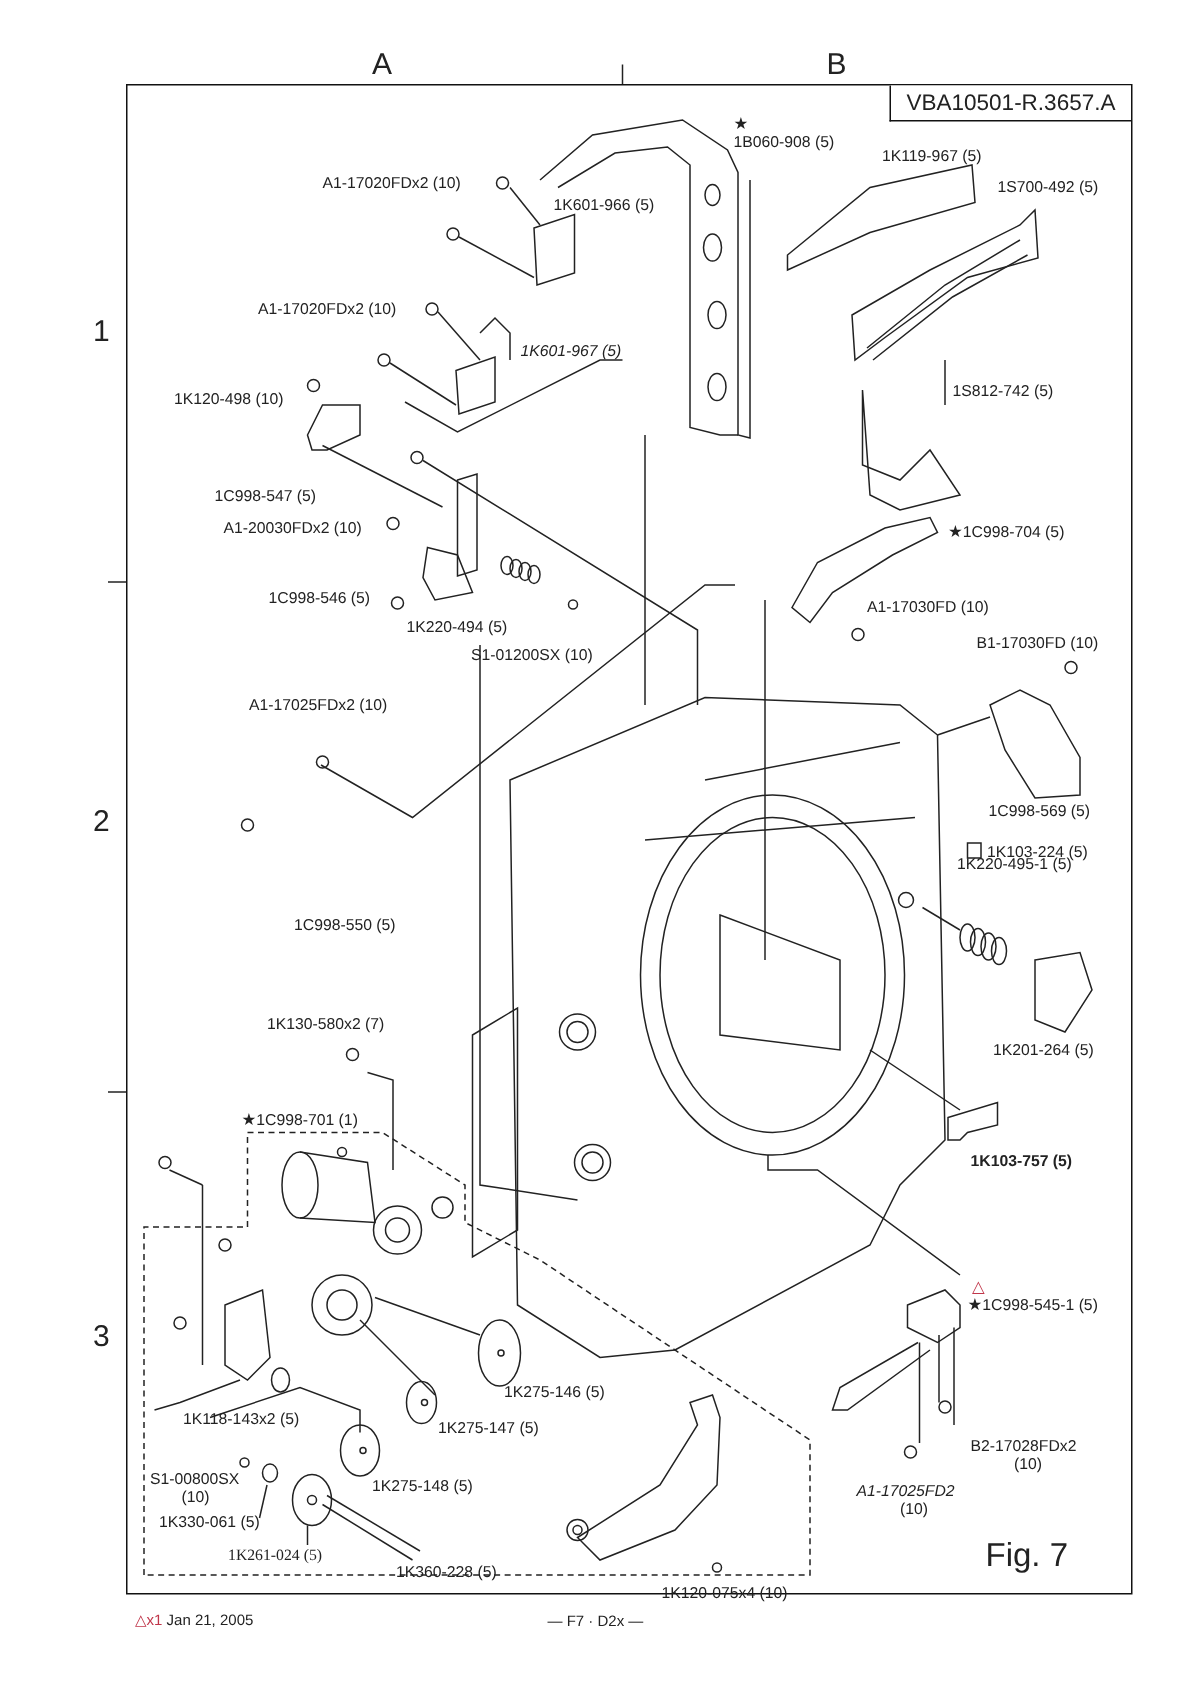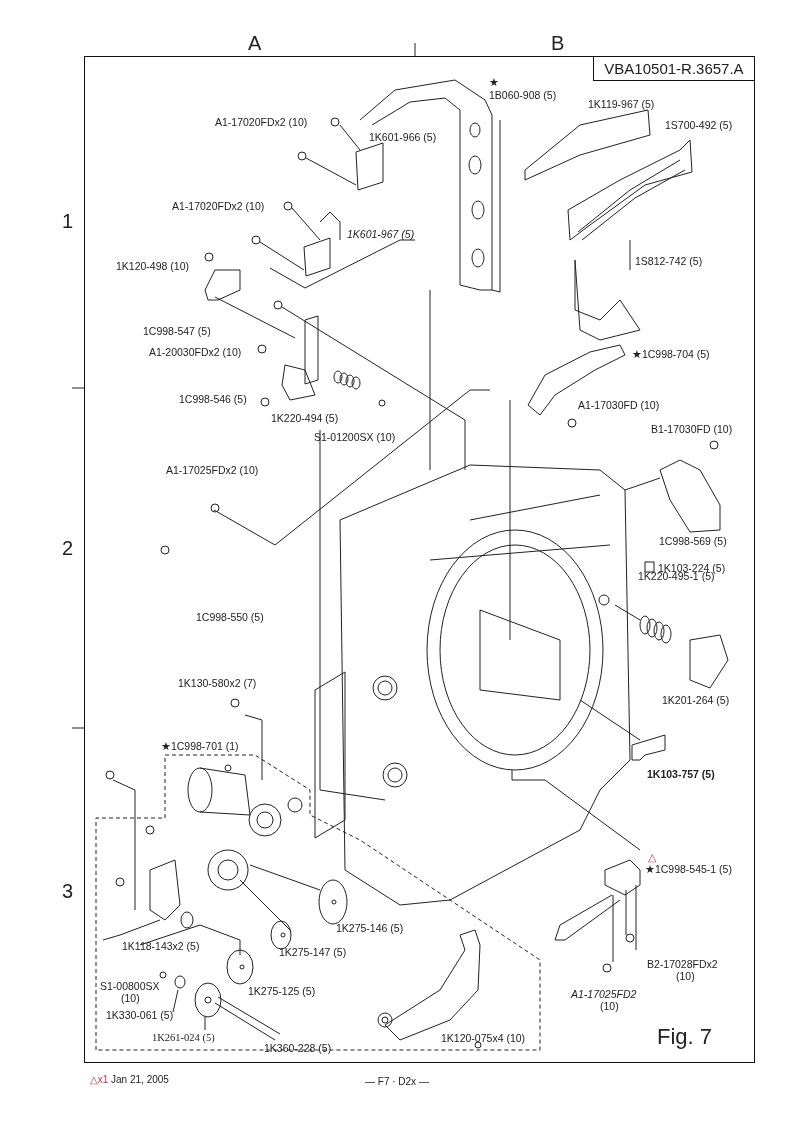--- a/index.html
+++ b/index.html
@@ -215,31 +215,31 @@
 <div class="lbl" style="left:196px;top:611px;">1C998-550 (5)</div>
 <div class="lbl" style="left:638px;top:570px;">1K220-495-1 (5)</div>
 <div class="lbl" style="left:662px;top:694px;">1K201-264 (5)</div>
 <div class="lbl" style="left:178px;top:677px;">1K130-580x2 (7)</div>
 <div class="lbl" style="left:161px;top:740px;"><span class="star">★</span><span>1C998-701 (1)</span></div>
 <div class="lbl" style="left:647px;top:768px;font-weight:bold;">1K103-757 (5)</div>
 <div class="tri-red">△</div>
 <div class="lbl" style="left:645px;top:863px;"><span class="star">★</span><span>1C998-545-1 (5)</span></div>
 <div class="lbl" style="left:336px;top:922px;">1K275-146 (5)</div>
 <div class="lbl" style="left:106px;top:940px;margin-left:16px;">1K118-143x2 (5)</div>
-<div class="lbl" style="left:279px;top:946px;">1K275-147 (5)</div>
+<div class="lbl" style="left:292px;top:946px;">1K275-147 (5)</div>
 <div class="lbl" style="left:647px;top:958px;">B2-17028FDx2</div>
 <div class="lbl" style="left:676px;top:970px;">(10)</div>
 <div class="lbl" style="left:100px;top:980px;">S1-00800SX</div>
 <div class="lbl" style="left:121px;top:992px;">(10)</div>
-<div class="lbl" style="left:248px;top:985px;">1K275-125 (5)</div>
+<div class="lbl" style="left:248px;top:985px;">1K275-148 (5)</div>
 <div class="lbl" style="left:571px;top:988px;font-style:italic;">A1-17025FD2</div>
 <div class="lbl" style="left:600px;top:1000px;">(10)</div>
 <div class="lbl" style="left:106px;top:1009px;">1K330-061 (5)</div>
 <div class="lbl" style="left:264px;top:1010px;margin-top:32px;">1K360-228 (5)</div>
 <div class="lbl" style="left:152px;top:1032px;font-family:Liberation Serif, serif;">1K261-024 (5)</div>
-<div class="lbl" style="left:441px;top:1032px;">1K120-075x4 (10)</div>
+<div class="lbl" style="left:441px;top:1056px;">1K120-075x4 (10)</div>
 
 <div class="fig">Fig.  7</div>
 <div class="footer-rev">
   <span class="tri">△x1</span>
   <span>Jan 21, 2005</span>
 </div>
 <div class="footer-page">— F7 · D2x —</div>
 
 </body></html>

